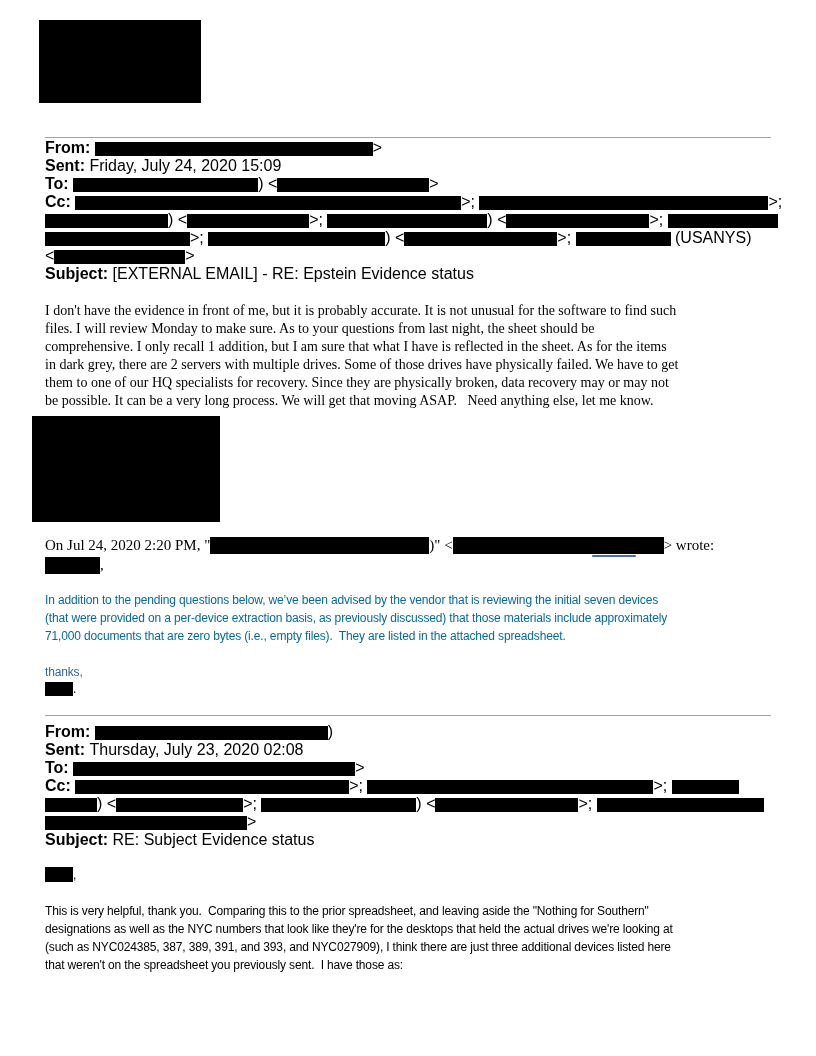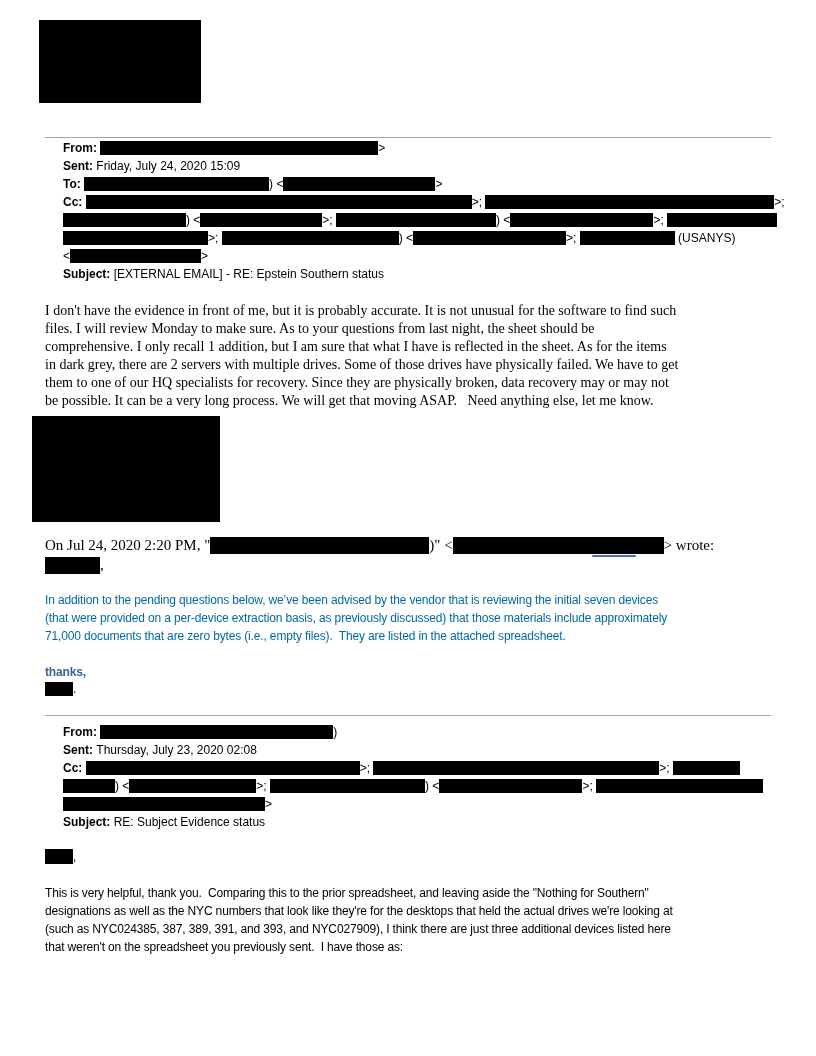--- a/index.html
+++ b/index.html
@@ -14,21 +14,21 @@
   }
   
   .redact-block { background: #000000; }
   .logo-block { margin: 20px 0 0 39px; width: 162px; height: 83px; }
   .sig-block  { margin: 6px 0 0 32px;  width: 188px; height: 106px; }
   
   .rule { border: none; border-top: 1px solid #a3a3a3; margin-left: 45px; margin-right: 45px; height: 0; }
   .rule-1 { margin-top: 34px; }
   .rule-2 { margin-top: 18px; }
   
-  .hdr { margin: 1px 45px 0 63px; font-size: 12px; line-height: 18px; }
+  .hdr { margin: 1px 45px 0 45px; font-size: 16px; line-height: 18px; }
   .hdr-2 { margin-top: 7px; }
   .segline { white-space: nowrap; }
   .hb { font-weight: bold; white-space: pre; }
   .ht { white-space: pre; }
   .r {
     display: inline-block;
     background: #000000;
     height: 14px;
     vertical-align: -3px;
     position: relative;
@@ -91,46 +91,47 @@
   <div class="rule rule-1"></div>
 
   <div class="hdr hdr-1">
       <div class="segline"><span class="hb">From: </span><span class="r" style="width: 278px;"></span><span class="ht">&gt;</span></div>
       <div class="segline"><span class="hb">Sent: </span><span class="ht">Friday, July 24, 2020 15:09</span></div>
       <div class="segline"><span class="hb">To: </span><span class="r" style="width: 185px;"></span><span class="ht">) &lt;</span><span class="r" style="width: 152px;"></span><span class="ht">&gt;</span></div>
       <div class="segline"><span class="hb">Cc: </span><span class="r" style="width: 386px;"></span><span class="ht">&gt;; </span><span class="r" style="width: 289px;"></span><span class="ht">&gt;;</span></div>
       <div class="segline"><span class="r" style="width: 123px;"></span><span class="ht">) &lt;</span><span class="r" style="width: 122px;"></span><span class="ht">&gt;; </span><span class="r" style="width: 160px;"></span><span class="ht">) &lt;</span><span class="r" style="width: 143px;"></span><span class="ht">&gt;; </span><span class="r" style="width: 110px;"></span></div>
       <div class="segline"><span class="r" style="width: 145px;"></span><span class="ht">&gt;; </span><span class="r" style="width: 177px;"></span><span class="ht">) &lt;</span><span class="r" style="width: 153px;"></span><span class="ht">&gt;; </span><span class="r" style="width: 95px;"></span><span class="ht"> (USANYS)</span></div>
       <div class="segline"><span class="ht">&lt;</span><span class="r" style="width: 131px;"></span><span class="ht">&gt;</span></div>
-      <div class="segline"><span class="hb">Subject: </span><span class="ht">[EXTERNAL EMAIL] - RE: Epstein Southern status</span></div>
+      <div class="segline"><span class="hb">Subject: </span><span class="ht">[EXTERNAL EMAIL] - RE: Epstein Evidence status</span></div>
     </div>
 
   <div class="para para-serif">I don't have the evidence in front of me, but it is probably accurate. It is not unusual for the software to find such
 files. I will review Monday to make sure. As to your questions from last night, the sheet should be
 comprehensive. I only recall 1 addition, but I am sure that what I have is reflected in the sheet. As for the items
 in dark grey, there are 2 servers with multiple drives. Some of those drives have physically failed. We have to get
 them to one of our HQ specialists for recovery. Since they are physically broken, data recovery may or may not
 be possible. It can be a very long process. We will get that moving ASAP.   Need anything else, let me know.</div>
 
   <div class="redact-block sig-block"></div>
 
   <div class="segline serifline quote-intro"><span class="ht">On Jul 24, 2020 2:20 PM, "</span><span class="r" style="width: 219px;"></span><span class="ht">)" &lt;</span><span class="r peek" style="width: 211px;"></span><span class="ht">&gt; wrote:</span></div>
   <div class="segline serifline"><span class="r" style="width: 55px;"></span><span class="ht">,</span></div>
 
   <div class="para para-sans blue-text quote-para" style="color: #0369a1;">In addition to the pending questions below, we’ve been advised by the vendor that is reviewing the initial seven devices
 (that were provided on a per-device extraction basis, as previously discussed) that those materials include approximately
 71,000 documents that are zero bytes (i.e., empty files).  They are listed in the attached spreadsheet.</div>
-  <div class="para para-sans blue-text quote-closing" style="color: rgb(56, 99, 155); font-weight: bold;">thanks,</div>
+  <div class="para para-sans blue-text quote-closing" style="color: rgb(56, 99, 155);">thanks,</div>
   <div class="segline sig-name-line"><span class="r" style="width: 28px;"></span><span class="ht">.</span></div>
 
   <div class="rule rule-2"></div>
 
   <div class="hdr hdr-2">
       <div class="segline"><span class="hb">From: </span><span class="r" style="width: 233px;"></span><span class="ht">)</span></div>
       <div class="segline"><span class="hb">Sent: </span><span class="ht">Thursday, July 23, 2020 02:08</span></div>
+      <div class="segline"><span class="hb">To: </span><span class="r" style="width: 282px;"></span><span class="ht">&gt;</span></div>
       <div class="segline"><span class="hb">Cc: </span><span class="r" style="width: 274px;"></span><span class="ht">&gt;; </span><span class="r" style="width: 286px;"></span><span class="ht">&gt;; </span><span class="r" style="width: 67px;"></span></div>
       <div class="segline"><span class="r" style="width: 52px;"></span><span class="ht">) &lt;</span><span class="r" style="width: 127px;"></span><span class="ht">&gt;; </span><span class="r" style="width: 155px;"></span><span class="ht">) &lt;</span><span class="r" style="width: 143px;"></span><span class="ht">&gt;; </span><span class="r" style="width: 167px;"></span></div>
       <div class="segline"><span class="r" style="width: 202px;"></span><span class="ht">&gt;</span></div>
       <div class="segline"><span class="hb">Subject: </span><span class="ht">RE: Subject Evidence status</span></div>
     </div>
 
   <div class="segline greet2-line"><span class="r" style="width: 28px;"></span><span class="ht">,</span></div>
 
   <div class="para para-sans body2">This is very helpful, thank you.  Comparing this to the prior spreadsheet, and leaving aside the "Nothing for Southern"
 designations as well as the NYC numbers that look like they're for the desktops that held the actual drives we're looking at

